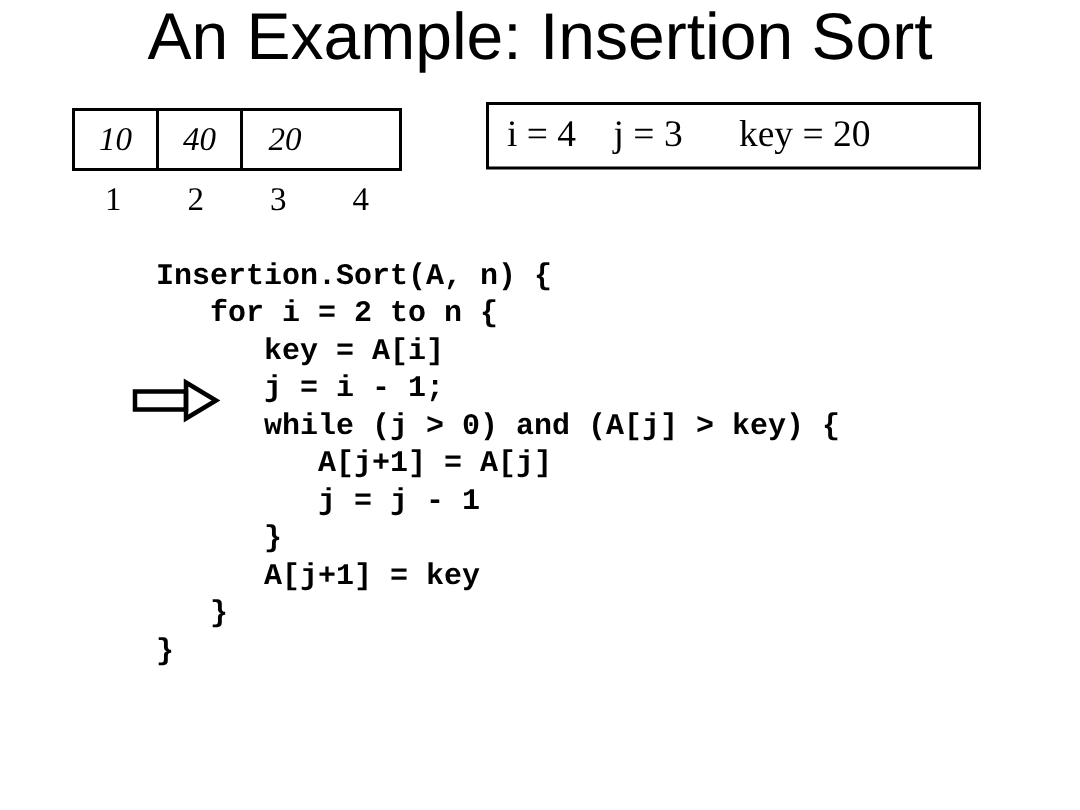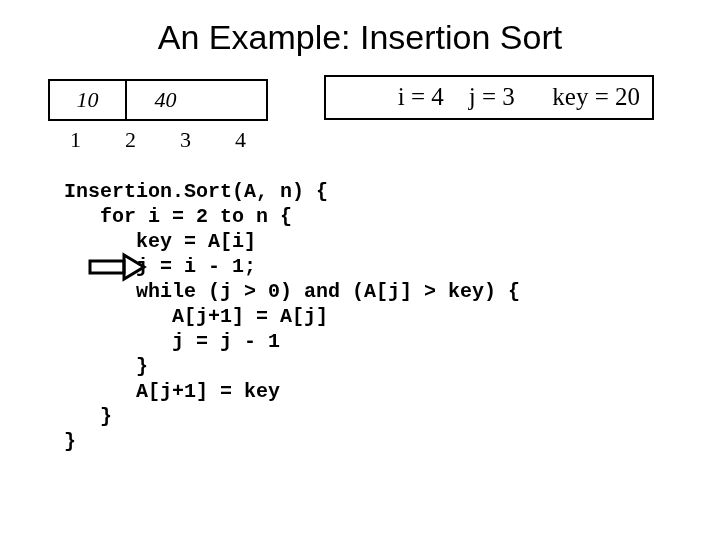--- a/index.html
+++ b/index.html
@@ -8,22 +8,21 @@
     padding: 0;
     width: 720px;
     height: 540px;
     background: #fff;
     font-family: Arial, Helvetica, sans-serif;
     color: #000;
     position: relative;
   }
   .title {
     text-align: center;
-    font-size: 34px;
-    padding-top: 18px;
+    font-size: 44px;
     padding-bottom: 8px;
     font-weight: normal;
   }
   .row {
     display: flex;
     align-items: flex-start;
     padding-left: 42px;
     padding-right: 30px;
     margin-top: 10px;
   }
@@ -31,21 +30,21 @@
     display: flex;
     flex-direction: column;
     margin-top: 4px;
   }
   .cells {
     display: flex;
     border: 2px solid #000;
     margin-left: 6px;
   }
   .cell {
-    width: 77px;
+    width: 56px;
     height: 38px;
     border-right: 2px solid #000;
     display: flex;
     align-items: center;
     justify-content: center;
     font-style: italic;
     font-size: 22px;
     font-family: "Times New Roman", Times, serif;
   }
   .cell:last-child { border-right: none; }
@@ -62,48 +61,49 @@
   }
   .statusbox {
     border: 2px solid #000;
     margin-left: 56px;
     padding: 4px 12px 6px 12px;
     font-family: "Times New Roman", Times, serif;
     font-size: 25px;
     line-height: 1.25;
     min-width: 330px;
   }
-  .statusline1 { white-space: pre; text-align: right; }
+  .statusline1 { white-space: pre; }
   .statusline2 { white-space: pre; }
   .arrow {
     position: absolute;
     left: 88px;
     top: 252px;
   }
   .arrow svg { display: block; }
   .code {
     font-family: "Courier New", Courier, monospace;
     font-size: 20px;
     font-weight: bold;
     white-space: pre;
     line-height: 1.25;
-    padding-left: 64px;
+    padding-left: 104px;
     margin-top: 26px;
   }
 </style>
 </head>
 <body>
 
 <div class="title">An Example: Insertion Sort</div>
 
 <div class="row">
   <div class="array-wrap">
     <div class="cells">
       <div class="cell">10</div>
       <div class="cell">40</div>
+      <div class="cell">20</div>
     </div>
     <div class="idxrow">
       <div class="idx">1</div>
       <div class="idx">2</div>
       <div class="idx">3</div>
       <div class="idx">4</div>
     </div>
   </div>
   <div class="statusbox">
     <div class="statusline1">i = 4    j = 3      key = 20</div>

